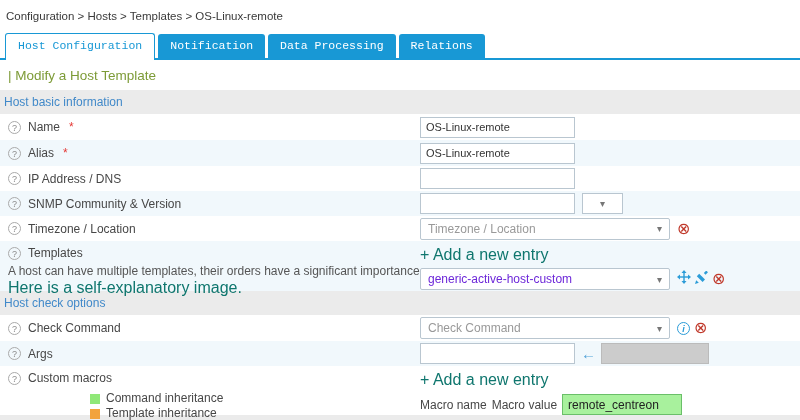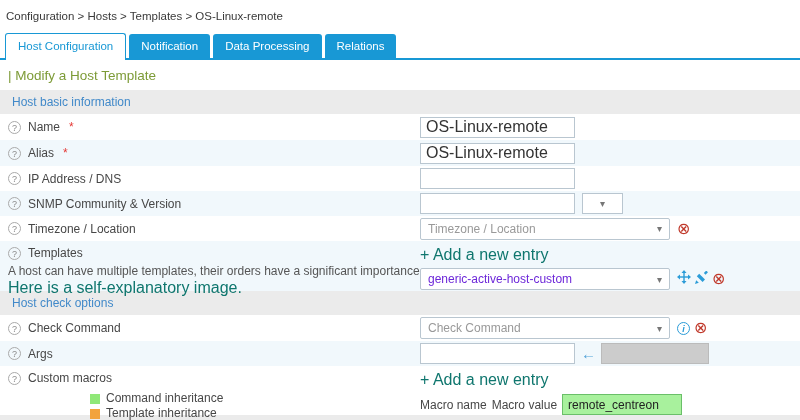--- a/index.html
+++ b/index.html
@@ -2,46 +2,46 @@
 <html><head>
 <meta charset="utf-8">
 <style>
   * { margin:0; padding:0; box-sizing:border-box; }
   html,body { width:800px; height:420px; overflow:hidden; background:#fff;
               font-family:"Liberation Sans", sans-serif; }
   .breadcrumb { padding:10px 0 0 6px; font-size:11.5px; color:#3a3a3a; height:24px; }
 
   
   .tabbar { margin-top:9px; padding-left:5px; border-bottom:2px solid #1898d5;
-            display:flex; gap:3px; align-items:flex-end; }
+            display:flex; gap:3px; align-items:flex-end;font-family:Liberation Mono, monospace; }
   .tab { background:#1898d5; color:#fff; font-size:11.5px; padding:5px 12px 5px 12px;
          border-radius:3px 3px 0 0; cursor:pointer; line-height:14px; }
   .tab.active { background:#fff; color:#1898d5; border:1px solid #1898d5; border-bottom:none;
                 position:relative; margin-bottom:-2px; padding-bottom:7px; }
 
   .page-title { color:#7d9b37; font-size:13.5px; padding:8px 9px 6px 8px; line-height:16px; }
 
   .section-header { background:#ebebeb; color:#4189c9; font-size:12px;
-                    padding:5px 12px; line-height:14px; }
+                    padding:5px 4px; line-height:14px; }
   .section-header.partial { height:12px; overflow:hidden; padding-top:7px; margin-top:2px; }
 
   .row { display:flex; align-items:center; min-height:25px; }
   .row.alt { background:#f1f8fc; }
   .row.tall { align-items:flex-start; padding-top:3px; }
   .row-left { width:420px; padding-left:8px; display:flex; align-items:center; gap:7px; flex:none; }
   .row-left.block { display:block; }
   .label { color:#474747; font-size:12px; }
   .req { color:#e53935; font-size:12px; margin-left:2px; }
   .help-icon { width:13px; height:13px; border:1px solid #aaa; border-radius:50%;
                color:#8a8a8a; font-size:9px; text-align:center; line-height:12px;
                flex:none; display:inline-block; cursor:pointer; }
   .row-right { flex:1; display:flex; align-items:center; }
 
   .field-input { width:155px; height:21px; border:1px solid #b9c6d0; font-family:"Liberation Sans",sans-serif;
-                 font-size:16px; padding:1px 5px; color:#333; background:#fff; }
+                 font-size:11px; padding:1px 5px; color:#333; background:#fff; }
   .mini-select { width:41px; height:21px; border:1px solid #b9c6d0; background:#fff; margin-left:7px;
                  display:inline-flex; align-items:center; justify-content:center; cursor:pointer; }
   .select { width:250px; height:22px; border:1px solid #b9c6d0; background:#fff; border-radius:2px;
             display:inline-flex; align-items:center; justify-content:space-between;
             padding:0 7px; font-size:12px; cursor:pointer; }
   .select .ph { color:#999; }
   .select .val { color:#6d28d9; }
   .caret { color:#777; font-size:10px; }
 
   .iconbar { display:inline-flex; align-items:center; gap:4px; margin-left:7px; }

